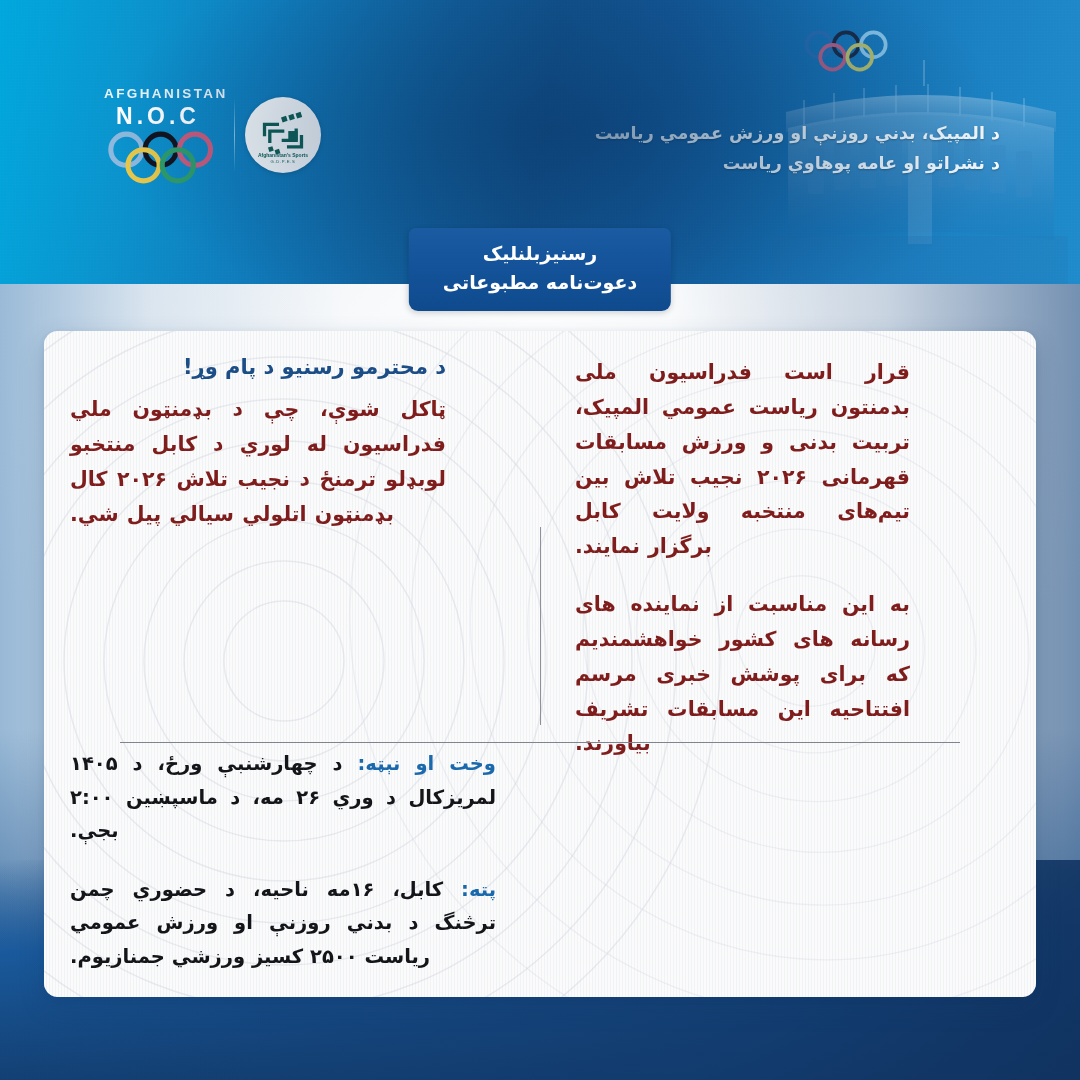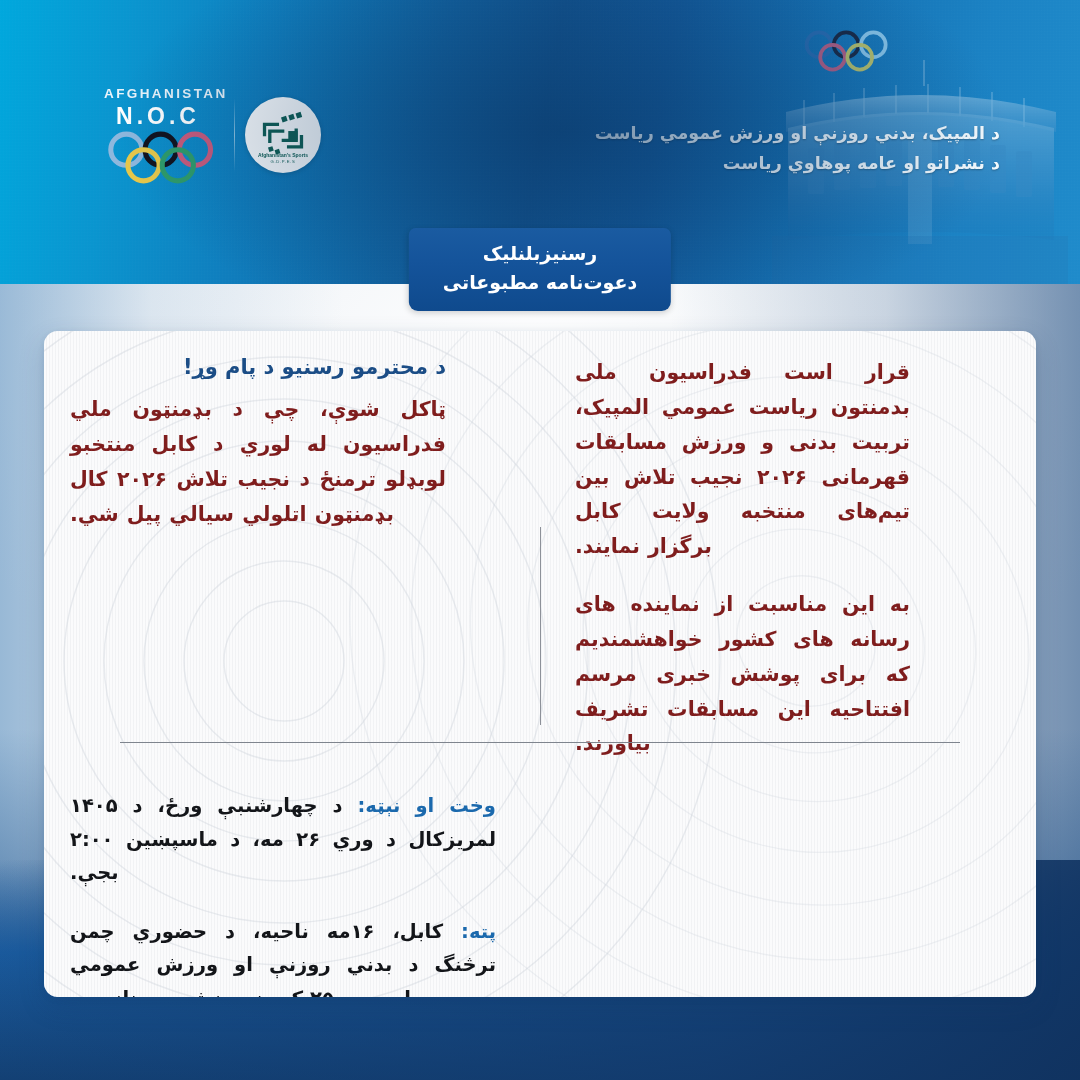--- a/index.html
+++ b/index.html
@@ -180,21 +180,21 @@
     background:#8d9199; z-index:4;
   }
   
   .h-div{
     position:absolute; left:76px; top:411px; width:840px; height:1px;
     background:#7f858e; z-index:4;
   }
 
   
   .details{
-    position:absolute; left:0; top:458px; width:992px;
+    position:absolute; left:0; top:416px; width:992px;
     display:flex; flex-direction:row-reverse;
   }
   .dcol{ width:496px; }
   .dcol-rt{ padding:0 44px 0 26px; }
   .dcol-lf{ padding:0 26px 0 44px; }
 
   .dline{
     color:#131519; font-size:19.5px; font-weight:700;
     line-height:1.72; text-align:justify; text-align-last:left;
     margin-bottom:25px;

